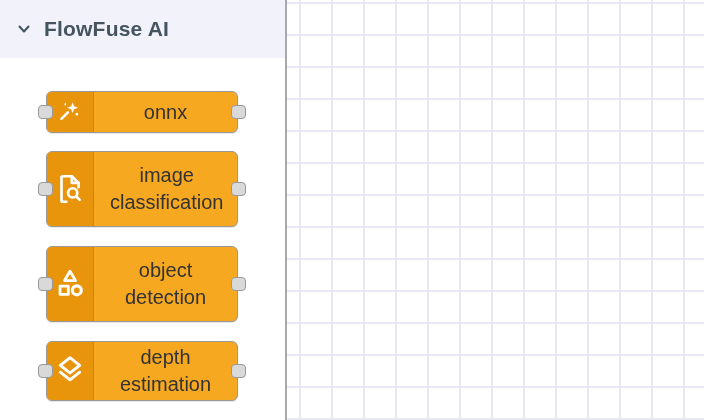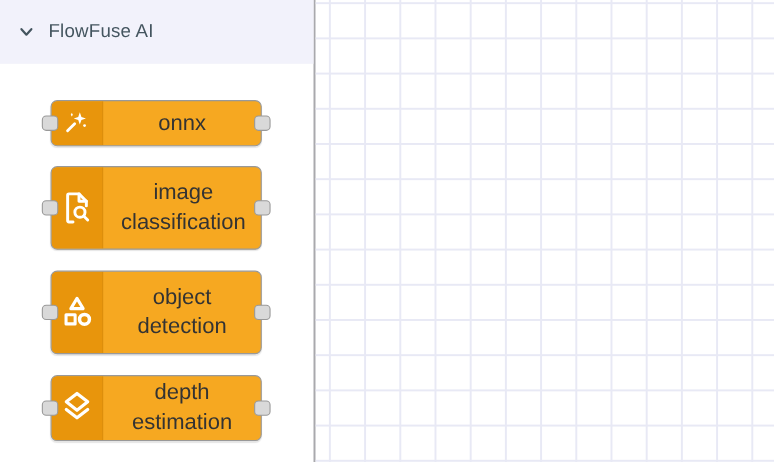--- a/index.html
+++ b/index.html
@@ -15,21 +15,21 @@
     position:absolute; left:0; top:0; width:287px; height:420px;
     background:#ffffff;
     border-right:2px solid #a9a9ad;
   }
   .palette-header {
     height:58px; background:var(--header-bg,#f2f2fb);
     display:flex; align-items:center; padding-left:17px; cursor:pointer;
   }
   .palette-header .chev { width:14px; height:14px; display:inline-flex; margin-right:13px; }
   .palette-header h1 {
-    font-size:17px; font-weight:normal; color:var(--header-text,#44555f);
+    font-size:21px; font-weight:bold; color:var(--header-text,#44555f);
     letter-spacing:0.2px;
   }
   .palette-body { position:relative; width:100%; height:362px; }
 
   
   .node {
     position:absolute; left:46px; width:192px;
     background:var(--node-color,#f6a821);
     border:1px solid var(--node-border,#999999);
     border-radius:6px;

